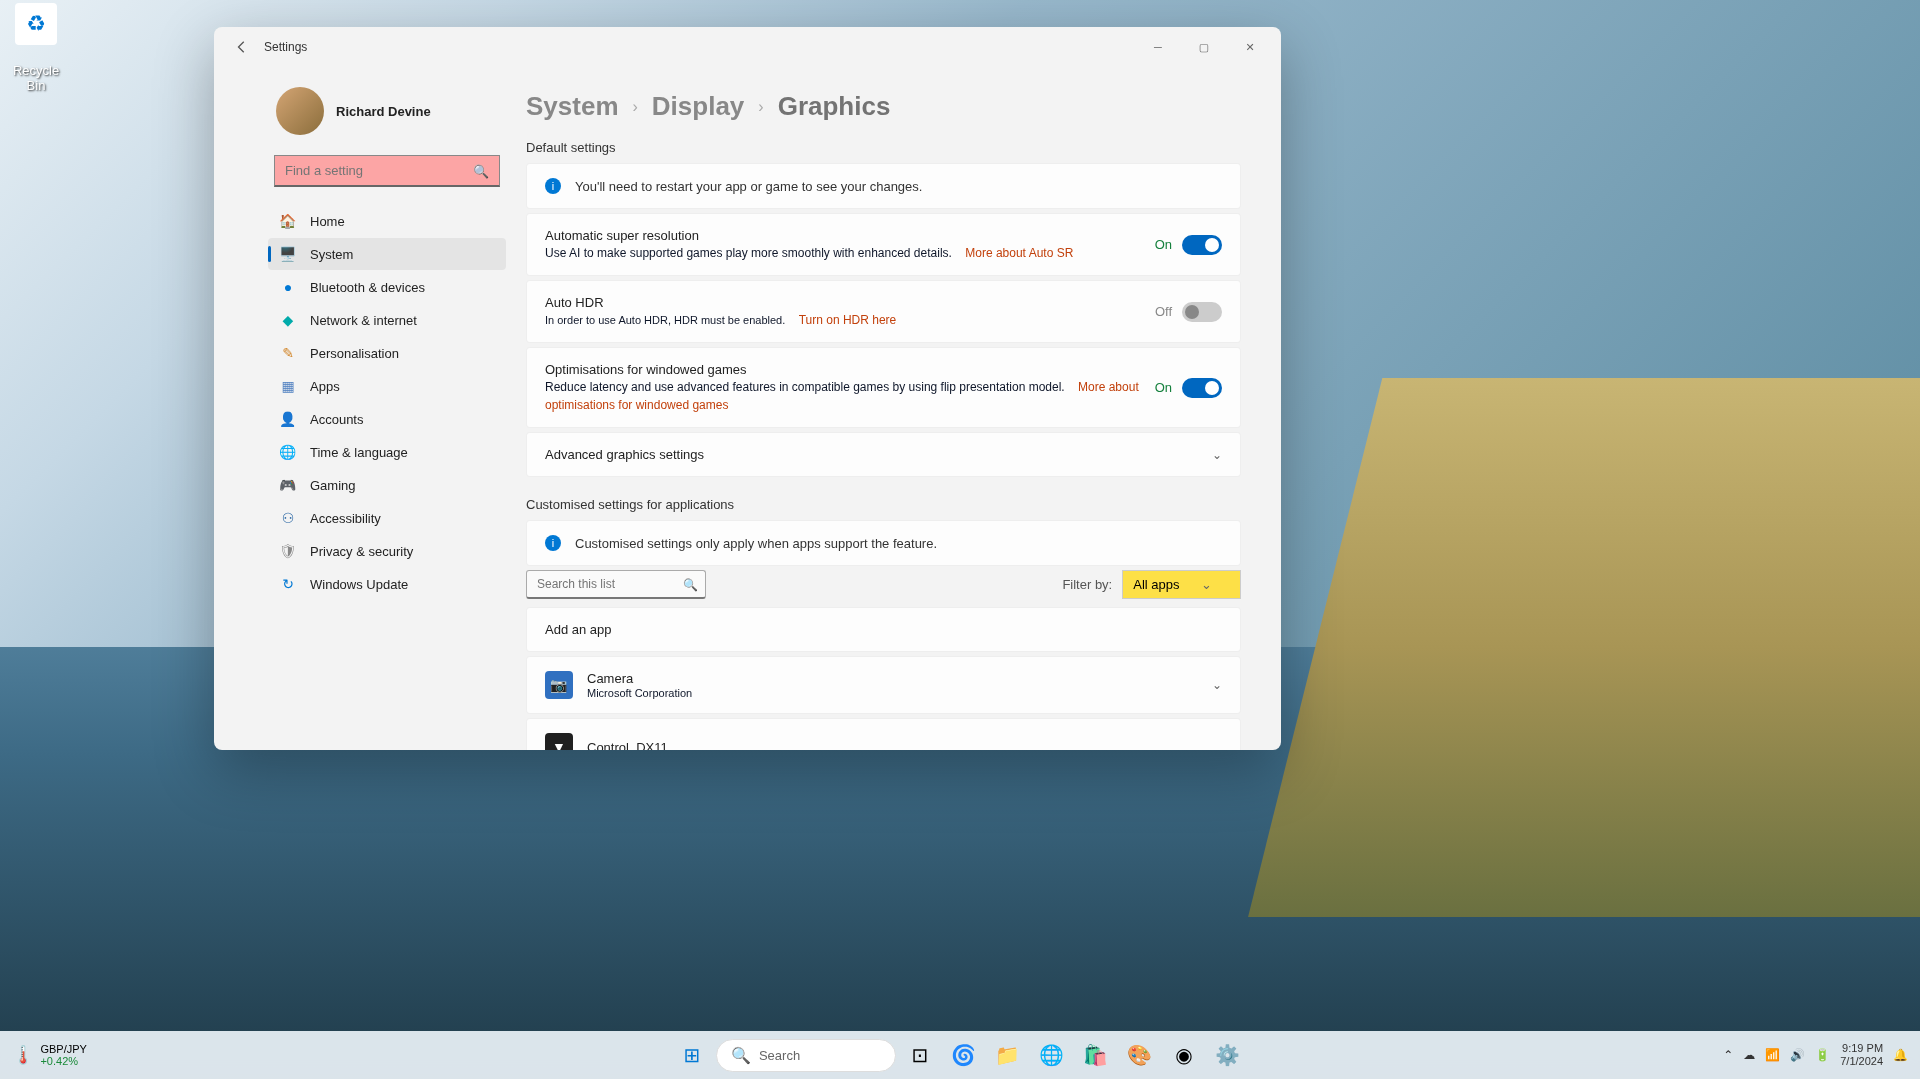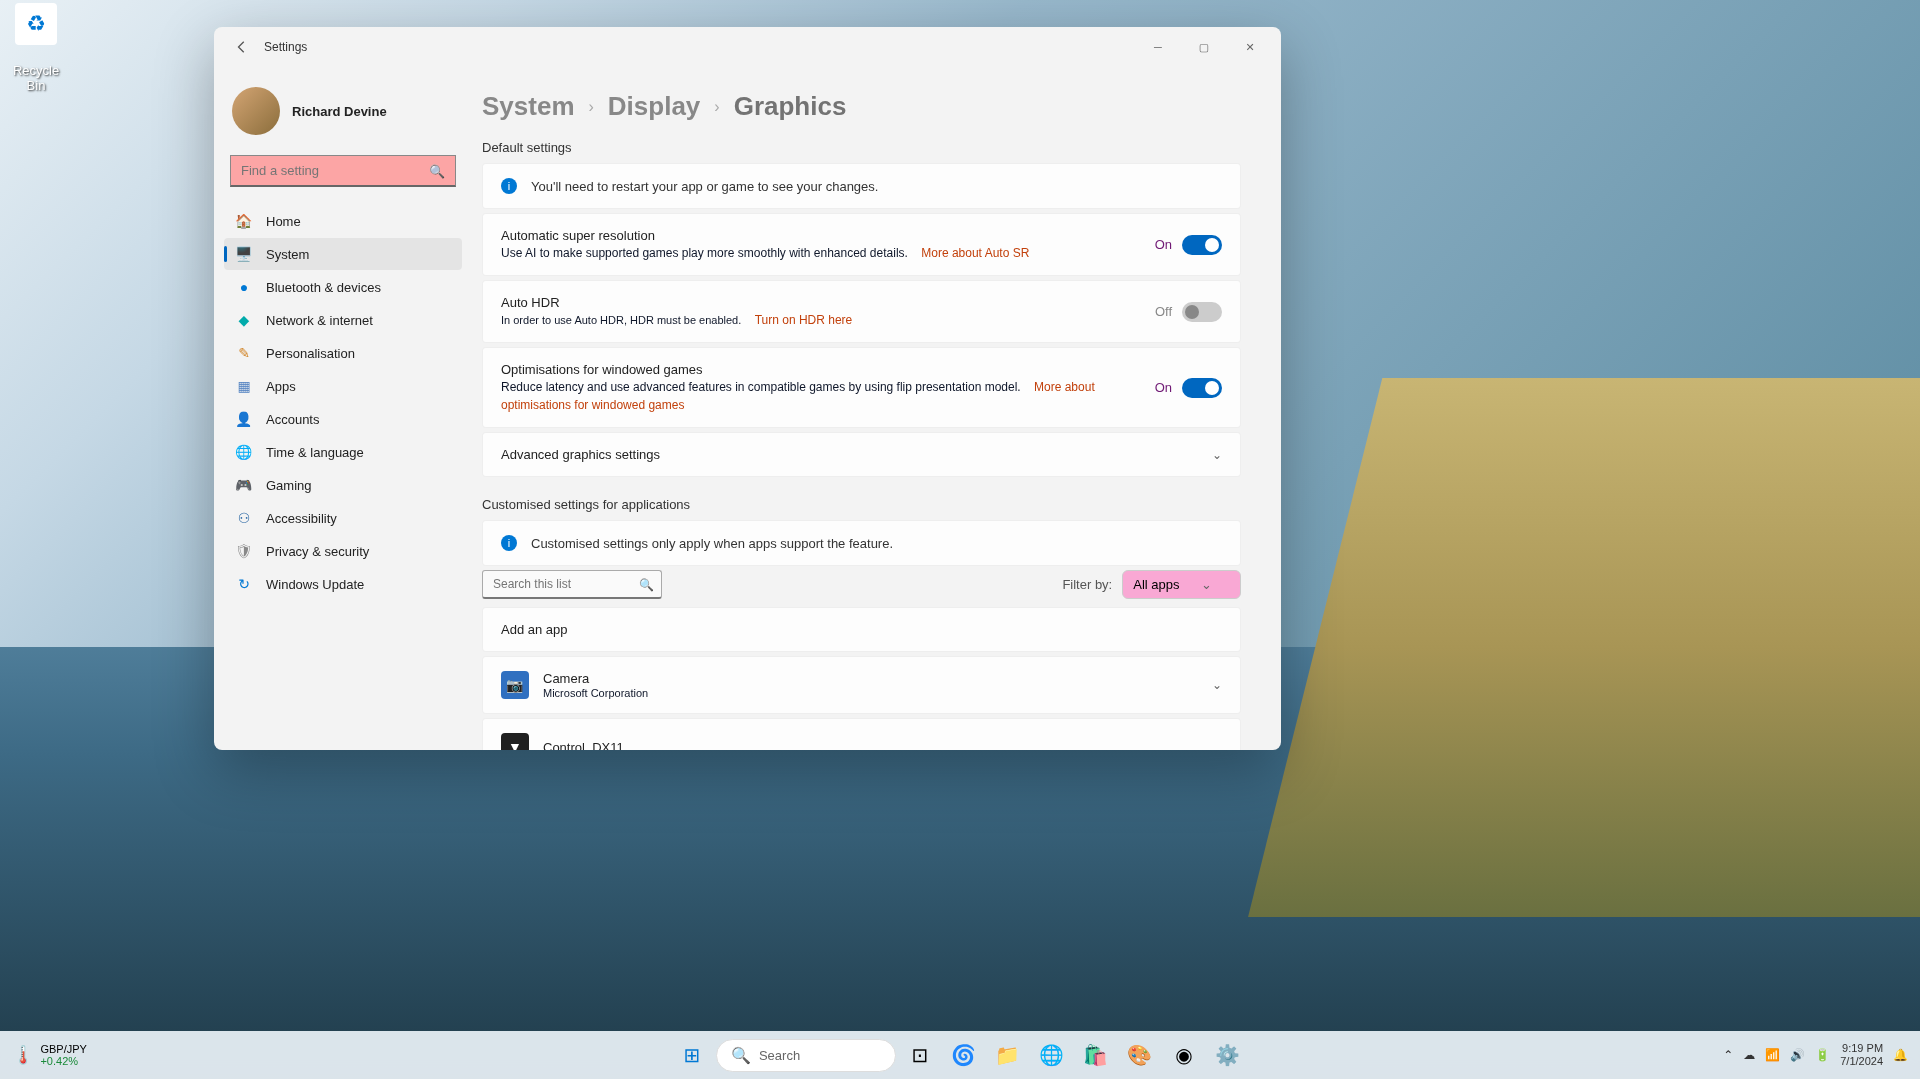--- a/index.html
+++ b/index.html
@@ -12,21 +12,21 @@
 .bin-symbol { color: #0078d4; font-size: 22px; }
 .desktop-icon-label { font-size: 13px; color: #fff; text-shadow: 1px 1px 2px rgba(0,0,0,0.8); margin-top: 18px; }
 
 .settings-window { position: absolute; top: 27px; left: 214px; width: 1067px; height: 723px; background: #f3f3f3; border-radius: 8px; box-shadow: 0 20px 60px rgba(0,0,0,0.3); display: flex; flex-direction: column; }
 .window-chrome { height: 40px; display: flex; align-items: center; padding: 8px 8px; }
 .back-btn { width: 40px; height: 40px; display: flex; align-items: center; justify-content: center; cursor: pointer; border-radius: 4px; }
 .window-title { font-size: 12px; color: #333; margin-left: 2px; }
 .window-controls { margin-left: auto; display: flex; }
 .win-ctrl { width: 46px; height: 32px; display: flex; align-items: center; justify-content: center; cursor: pointer; color: #666; font-size: 11px; }
 
-.window-body { flex: 1; display: flex; overflow: hidden; }
+.window-body { flex: 1; display: flex; overflow: hidden; padding-left: 44px; }
 .sidebar { width: 258px; padding: 0 10px; }
 .user-profile { display: flex; align-items: center; padding: 20px 8px 20px 8px; gap: 12px; }
 .avatar { width: 48px; height: 48px; border-radius: 50%; background: linear-gradient(135deg, #d4a574, #8a6d3b); }
 .user-name { font-size: 13px; font-weight: 600; color: #222; }
 .search-box { position: relative; margin: 0 6px 18px 6px; }
 .search-box input { width: 100%; padding: 7px 32px 7px 10px; border: 1px solid #888; border-bottom: 2px solid #666; border-radius: 0; background: #fca5a5; font-size: 13px; }
 .search-box .ico { position: absolute; right: 10px; top: 50%; transform: translateY(-50%); color: #555; font-size: 13px; }
 
 .nav-list { list-style: none; }
 .nav-item { display: flex; align-items: center; gap: 14px; padding: 8px 12px; border-radius: 4px; cursor: pointer; font-size: 13px; color: #222; position: relative; margin-bottom: 1px; }
@@ -42,32 +42,32 @@
 .section-title { font-size: 13px; font-weight: 400; color: #333; margin-bottom: 8px; margin-top: 6px; }
 
 .card { background: #fdfdfd; border: 1px solid rgba(0,0,0,0.06); border-radius: 4px; padding: 14px 18px; margin-bottom: 4px; display: flex; align-items: center; gap: 14px; }
 .info-ico { width: 16px; height: 16px; border-radius: 50%; background: #0078d4; color: #fff; display: flex; align-items: center; justify-content: center; font-size: 11px; flex-shrink: 0; }
 .card-text { font-size: 13px; color: #333; }
 .card-body { flex: 1; }
 .card-title { font-size: 13px; color: #222; }
 .card-desc { font-size: 12px; color: #0f172a; margin-top: 1px; }
 .card-link { color: #c2410c; font-size: 12px; cursor: pointer; }
 .toggle-row { display: flex; align-items: center; gap: 10px; }
-.toggle-label { font-size: 13px; color: #701a75; }
+.toggle-label { font-size: 13px; color: #15803d; }
 .toggle { width: 40px; height: 20px; border-radius: 10px; background: #888; position: relative; cursor: pointer; }
 .toggle.on { background: #0067c0; }
 .toggle-knob { width: 14px; height: 14px; background: #fff; border-radius: 50%; position: absolute; top: 3px; left: 3px; transition: left 0.2s; }
 .toggle.on .toggle-knob { left: 23px; }
 .chevron { color: #666; font-size: 12px; }
 
 .filter-row { display: flex; align-items: center; gap: 10px; margin-bottom: 8px; }
 .search-list { position: relative; width: 180px; }
 .search-list input { width: 100%; padding: 6px 28px 6px 10px; border: 1px solid #aaa; border-bottom: 2px solid #777; border-radius: 3px; font-size: 12px; background: #fafafa; }
 .filter-label { margin-left: auto; font-size: 13px; color: #555; }
-.filter-select { padding: 6px 28px 6px 10px; border: 1px solid #ccc; border-radius: 6px; background: #f9a8d4; font-size: 13px; position: relative; cursor: pointer; }
+.filter-select { padding: 6px 28px 6px 10px; border: 1px solid #ccc; border-radius: 0; background: #fde047; font-size: 13px; position: relative; cursor: pointer; }
 
 .btn { padding: 7px 14px; border-radius: 4px; font-size: 13px; cursor: pointer; border: none; }
 .btn-primary { background: #1b6d85; color: #fff; }
 .btn-add-row { display: flex; align-items: center; gap: 10px; }
 
 .app-icon { width: 28px; height: 28px; border-radius: 4px; display: flex; align-items: center; justify-content: center; font-size: 14px; color: #fff; flex-shrink: 0; }
 
 .taskbar { position: absolute; bottom: 0; left: 0; right: 0; height: 48px; background: rgba(235,243,248,0.92); backdrop-filter: blur(20px); display: flex; align-items: center; padding: 0 12px; }
 .taskbar-left { display: flex; align-items: center; gap: 6px; }
 .weather-widget { display: flex; align-items: center; gap: 6px; font-size: 11px; }

